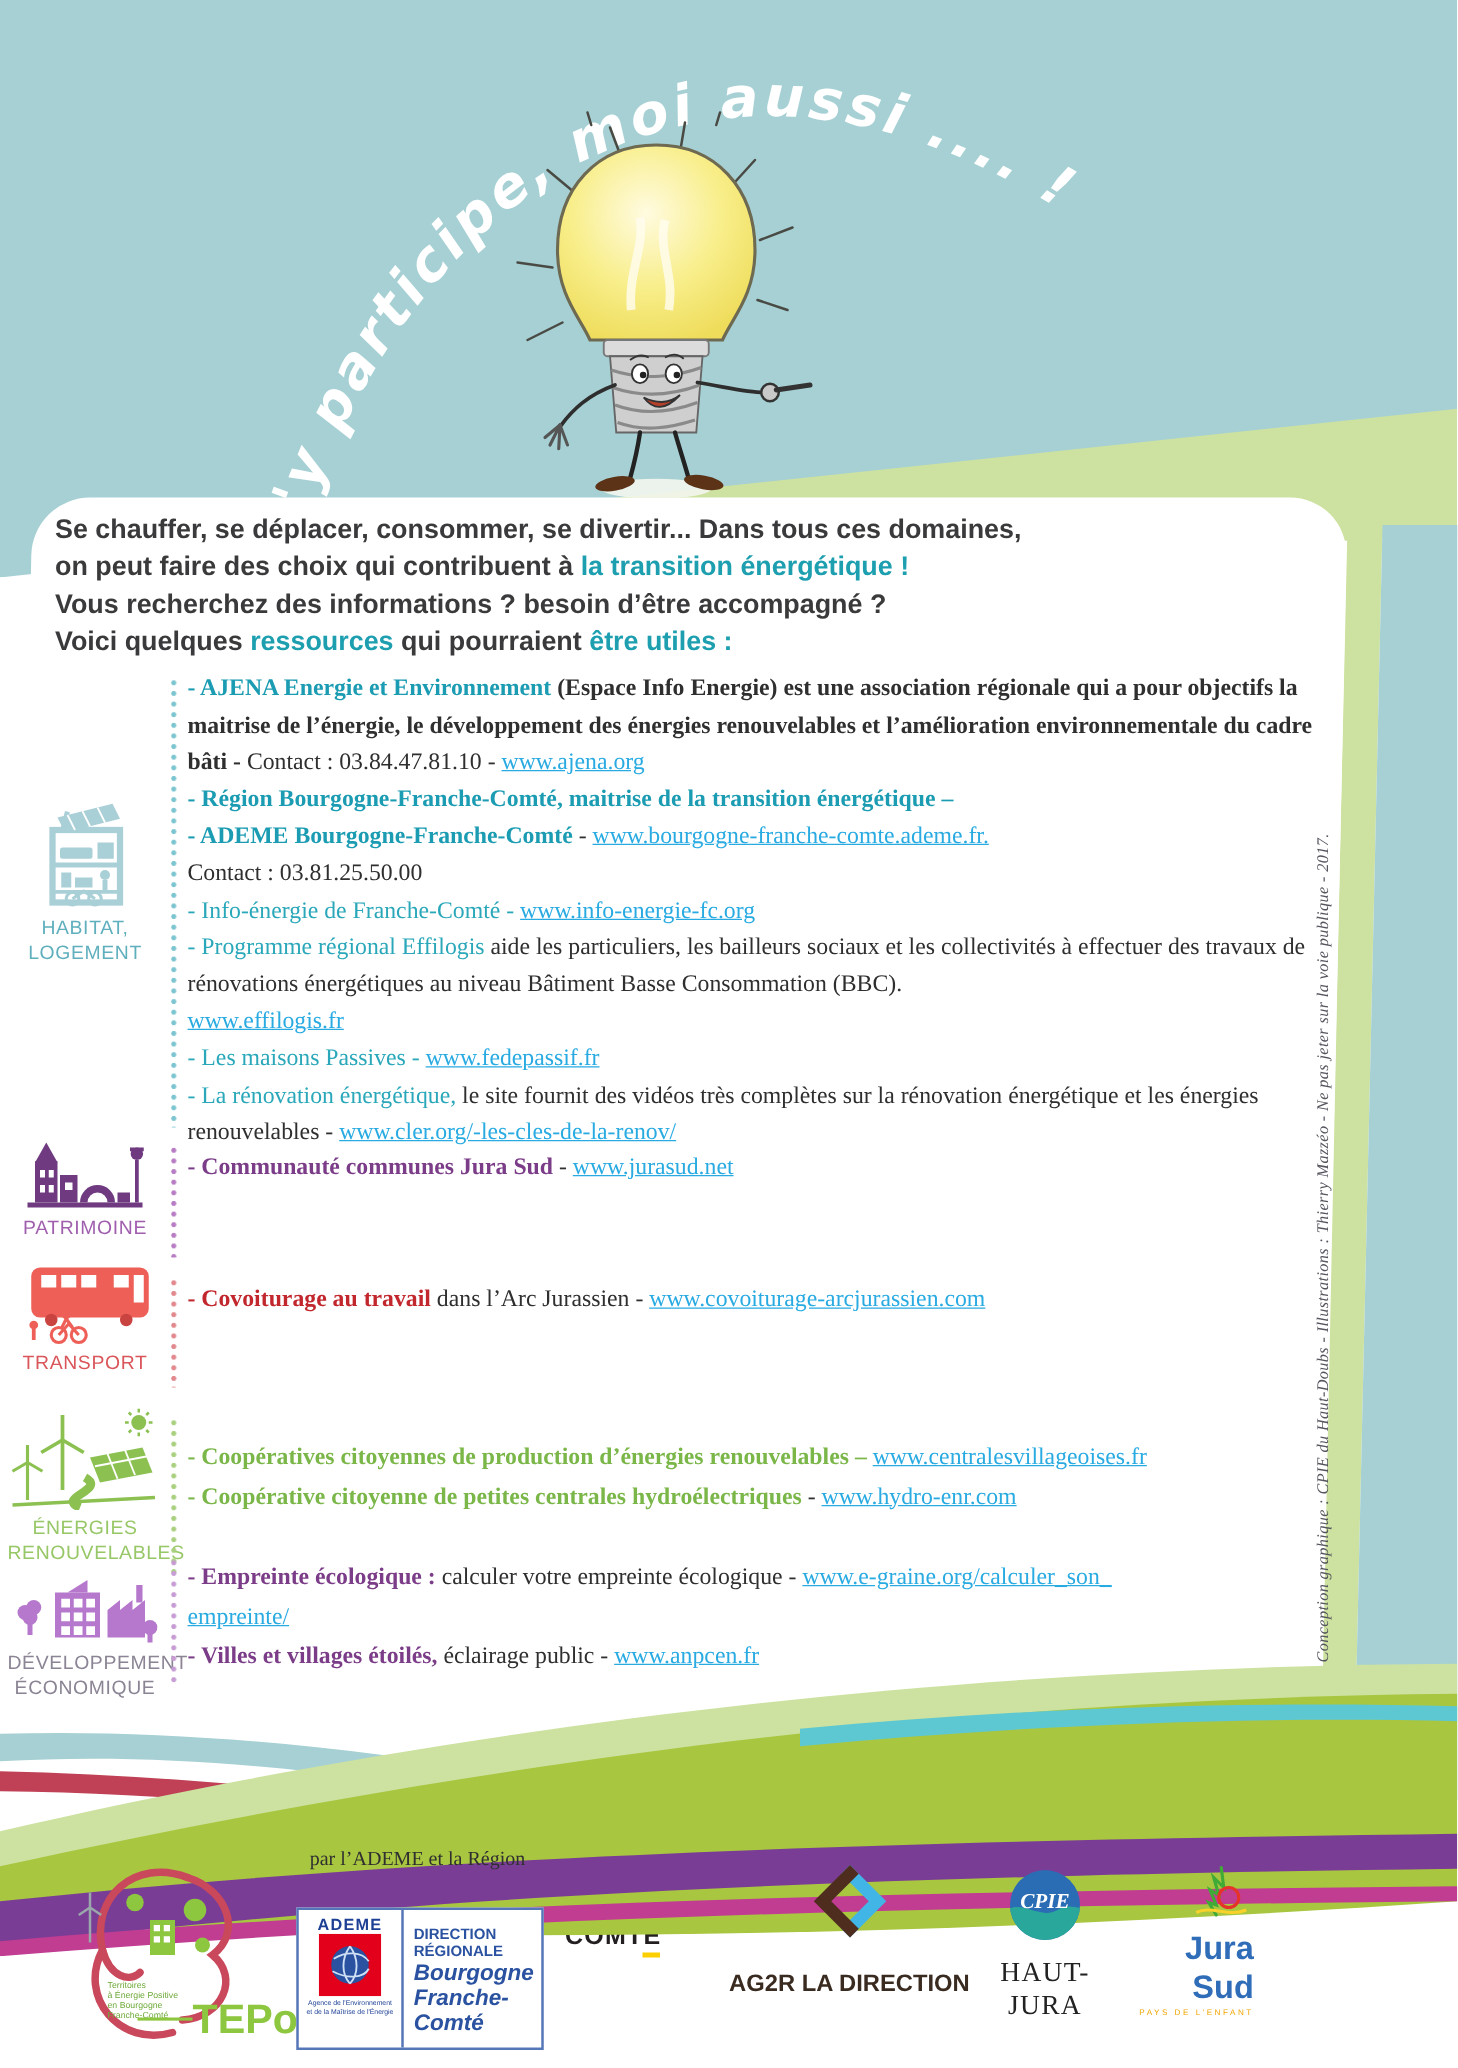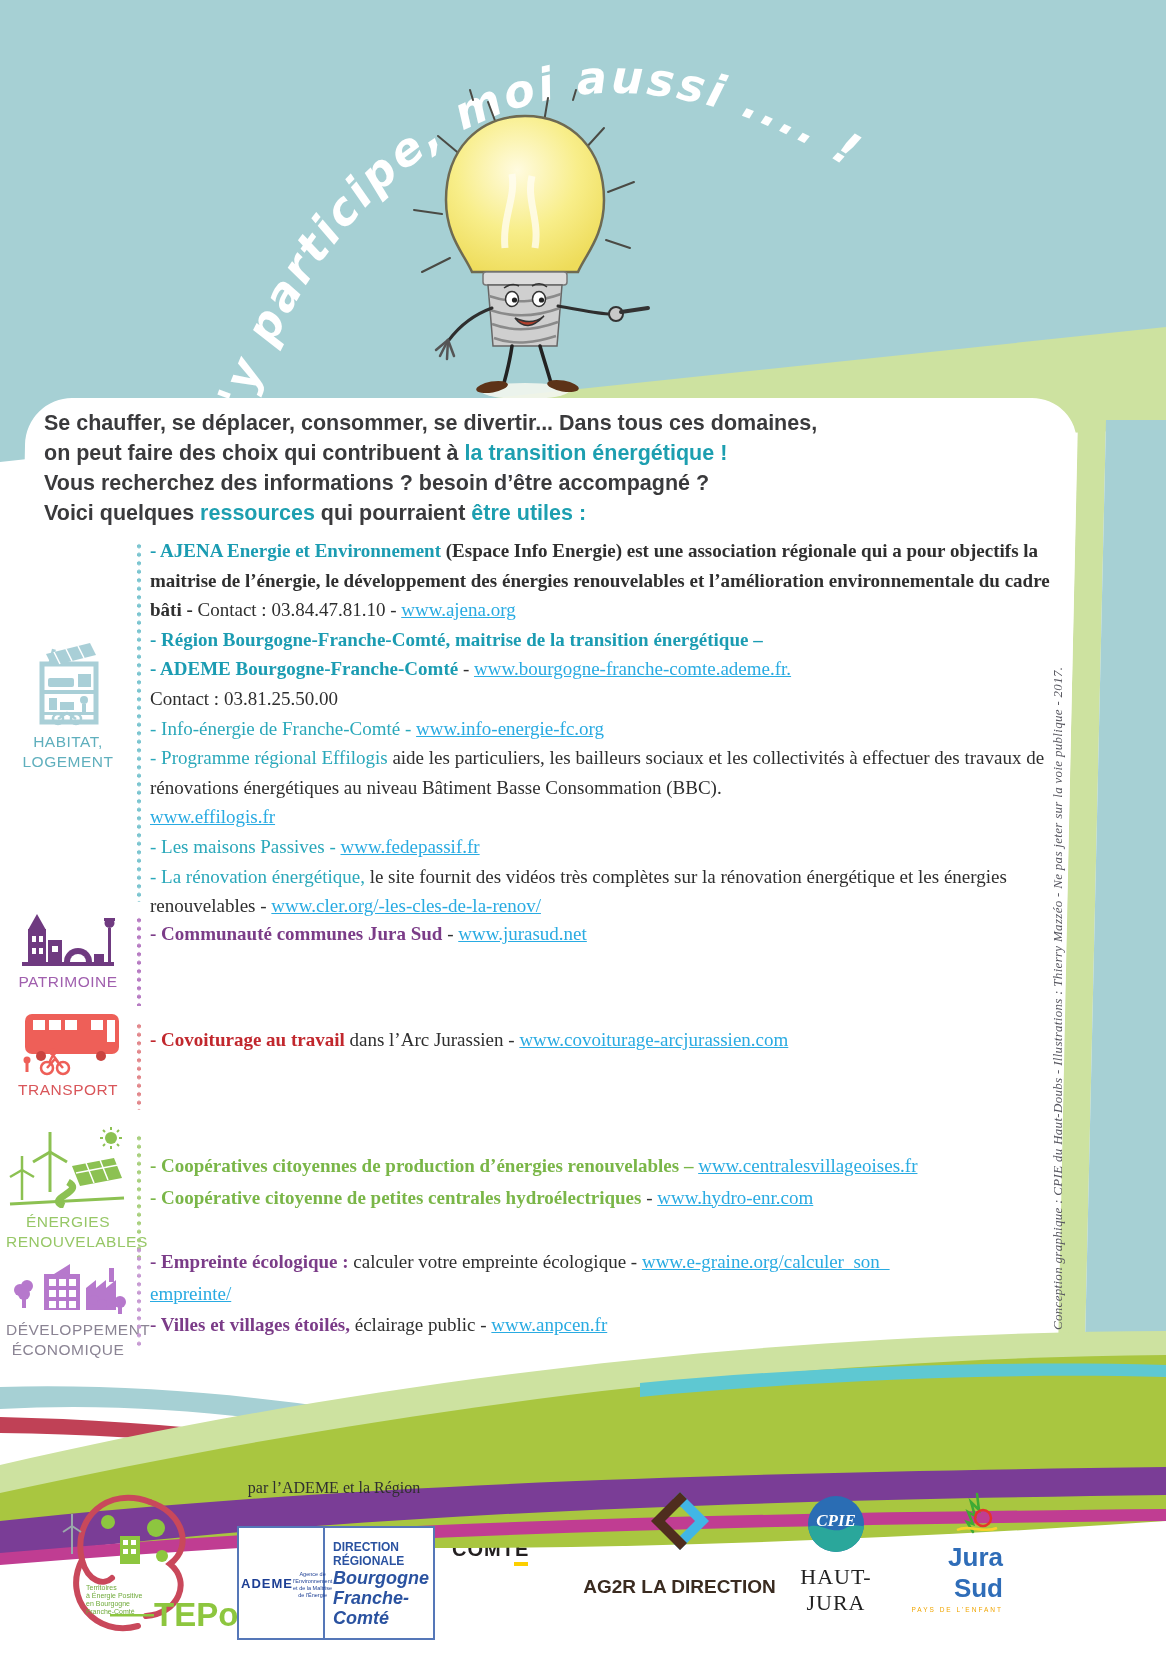--- a/index.html
+++ b/index.html
@@ -42,21 +42,21 @@
   .side-note{position:absolute;right:100px;top:570px;height:760px;z-index:7;
              writing-mode:vertical-rl;transform:rotate(180deg);
              font-style:italic;font-size:13px;color:#55555e;letter-spacing:.3px;white-space:nowrap;}
   
   .waves{position:absolute;left:0;top:1325px;z-index:6;}
   
   .footer-item{position:absolute;z-index:8;}
   .tepos{left:50px;top:1484px;}
   .support{left:228px;top:1476px;width:212px;text-align:center;font-size:16px;line-height:23px;color:#2f2f2f;}
   .ademe{left:237px;top:1526px;width:198px;height:114px;border:2px solid #5577b8;display:flex;background:#fff;box-sizing:border-box;}
-  .ademe-left{width:86px;border-right:2px solid #5577b8;display:flex;flex-direction:row;align-items:center;padding:4px 2px;box-sizing:border-box;}
+  .ademe-left{width:86px;border-right:2px solid #5577b8;display:flex;flex-direction:column;align-items:center;padding:4px 2px;box-sizing:border-box;}
   .ademe-name{font-family:"Liberation Sans",sans-serif;font-weight:bold;font-size:13px;color:#1d3f94;letter-spacing:1px;}
   .ademe-sub{font-family:"Liberation Sans",sans-serif;font-size:5.5px;color:#1d3f94;text-align:center;line-height:7px;margin-top:3px;}
   .ademe-right{flex:1;padding:12px 6px 0 8px;font-family:"Liberation Sans",sans-serif;color:#2a52a0;}
   .ademe-dir{font-weight:bold;font-size:12px;}
   .ademe-reg{font-weight:bold;font-style:italic;font-size:18px;line-height:20px;}
   .region{left:452px;top:1476px;width:110px;position:absolute;font-family:"Liberation Sans",sans-serif;
           font-weight:bold;font-size:20px;line-height:21px;letter-spacing:1px;color:#231f20;text-align:center;}
   .region .l4{text-align:left;}
   .ydash{position:absolute;width:14px;height:4px;background:#fccf00;}
   .ag2r{left:577px;top:1490px;width:205px;text-align:center;}

